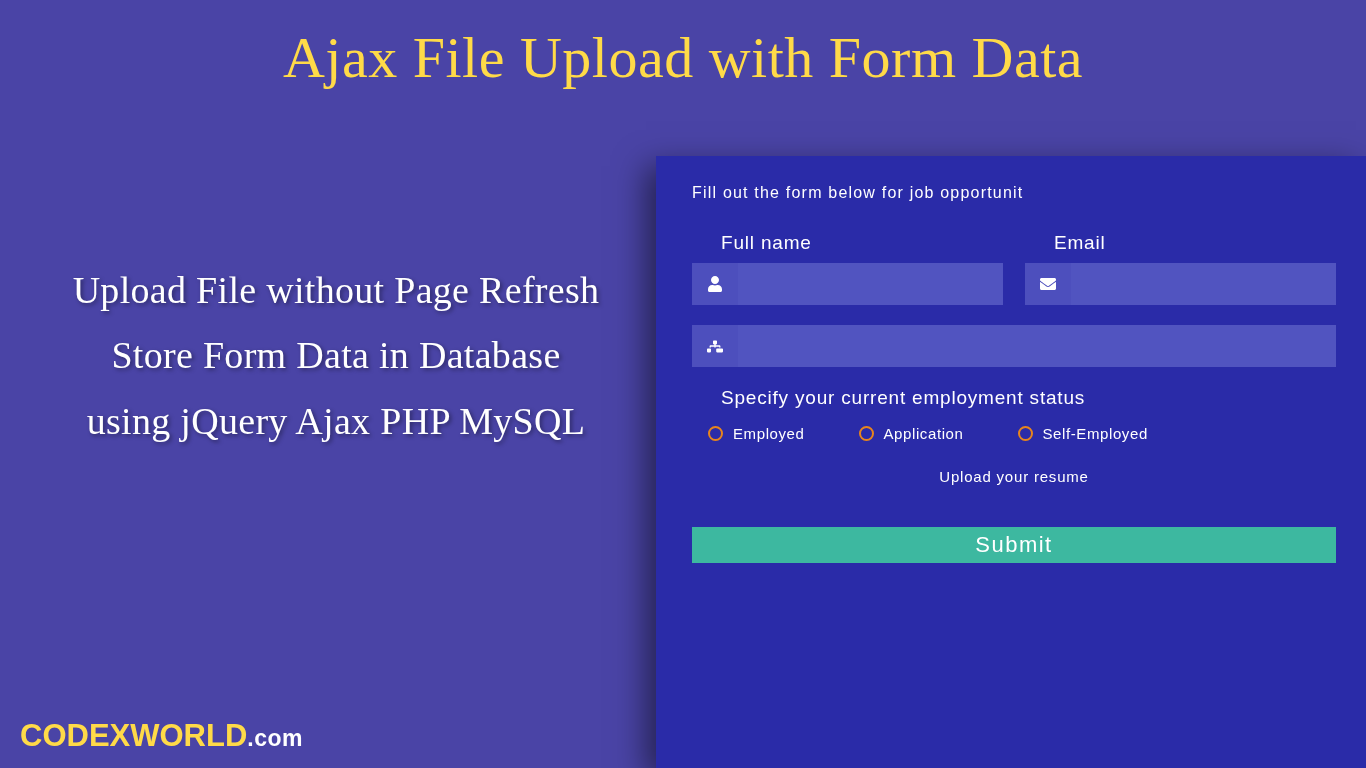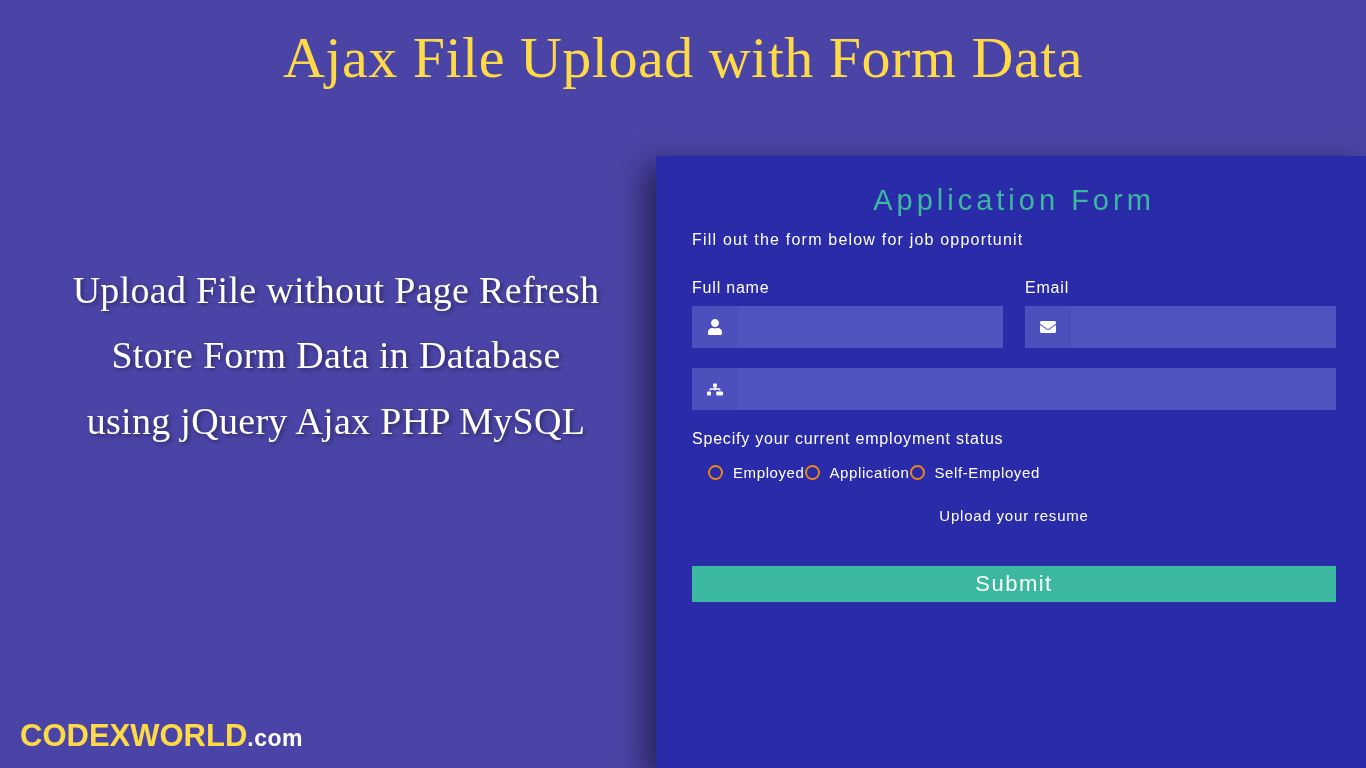--- a/index.html
+++ b/index.html
@@ -71,42 +71,44 @@
 .form-desc {
   font-size: 16px;
   letter-spacing: 1.2px;
   margin-bottom: 30px;
 }
 .form-row { display: flex; gap: 22px; margin-bottom: 20px; }
 .form-group { flex: 1; }
 .form-group.full { flex: 1 1 100%; }
 .form-label {
   display: block;
-  font-size: 16px;
+  font-size: 19px;
   letter-spacing: 0.8px;
   margin-bottom: 9px;
+  margin-left: 29px;
 }
 .input-group { display: flex; height: 42px; }
 .input-icon {
   width: 46px;
   background: #4d4fbd;
   display: flex;
   align-items: center;
   justify-content: center;
 }
 .input-field {
   flex: 1;
   background: #5154c0;
   border: none;
   padding: 0 12px;
   color: #fff;
   font-size: 14px;
 }
 .radio-row {
   display: flex;
+  gap: 54px;
   margin-top: 16px;
   padding-left: 16px;
   align-items: flex-end;
 }
 .radio-item {
   display: flex;
   align-items: center;
   gap: 10px;
   font-size: 15px;
   letter-spacing: 0.6px;
@@ -160,21 +162,20 @@
   <div class="sub-line">Upload File without Page Refresh</div>
   <div class="sub-line">Store Form Data in Database</div>
   <div class="sub-line">using jQuery Ajax PHP MySQL</div>
 </div>
 
 <div class="brand">
   <span class="y">CODEXWORLD</span><span class="w">.com</span>
 </div>
 
 <div class="form-panel">
-  <h2 class="form-title">Application Form</h2>
   <p class="form-desc">Fill out the form below for job opportunit</p>
 
   <div class="form-row">
     <div class="form-group">
       <label class="form-label">Full name</label>
       <div class="input-group">
         <div class="input-icon">
           <svg class="icon-svg" viewBox="0 0 448 512">
               <path d="M224 256c70.7 0 128-57.3 128-128S294.7 0 224 0 96 57.3 96 128s57.3 128 128 128zm89.6 32h-16.7c-22.2 10.2-46.9 16-72.9 16s-50.6-5.8-72.9-16h-16.7C60.2 288 0 348.2 0 422.4V464c0 26.5 21.5 48 48 48h352c26.5 0 48-21.5 48-48v-41.6c0-74.2-60.2-134.4-134.4-134.4z"></path>
             </svg>

